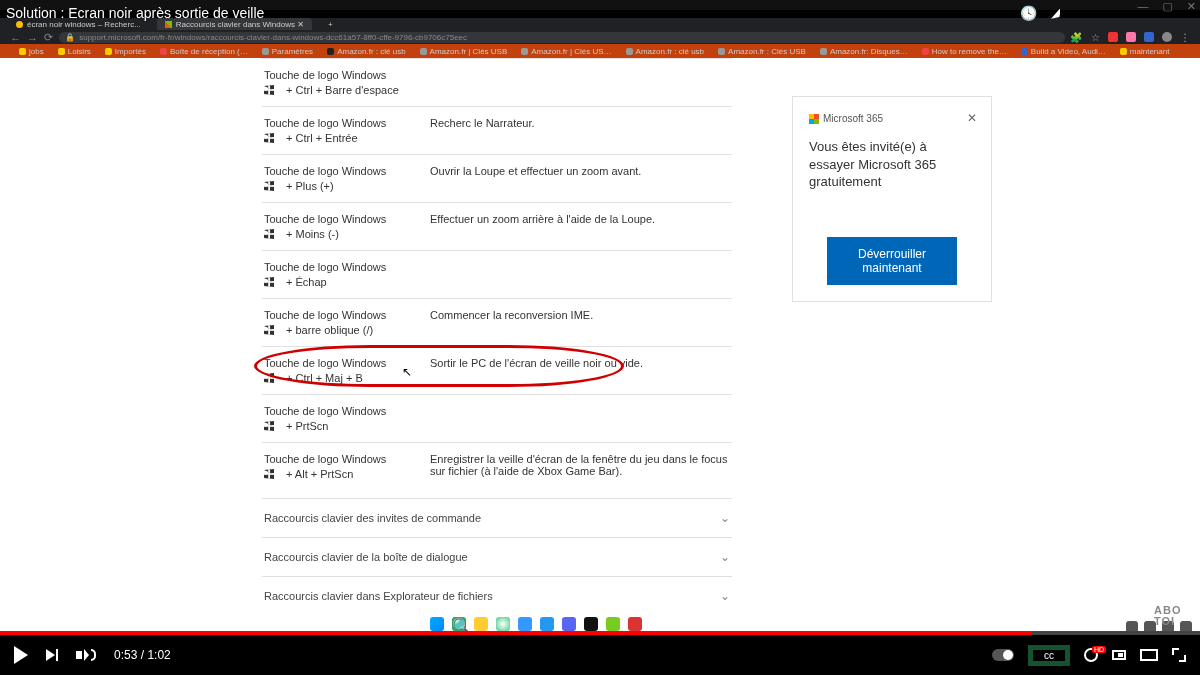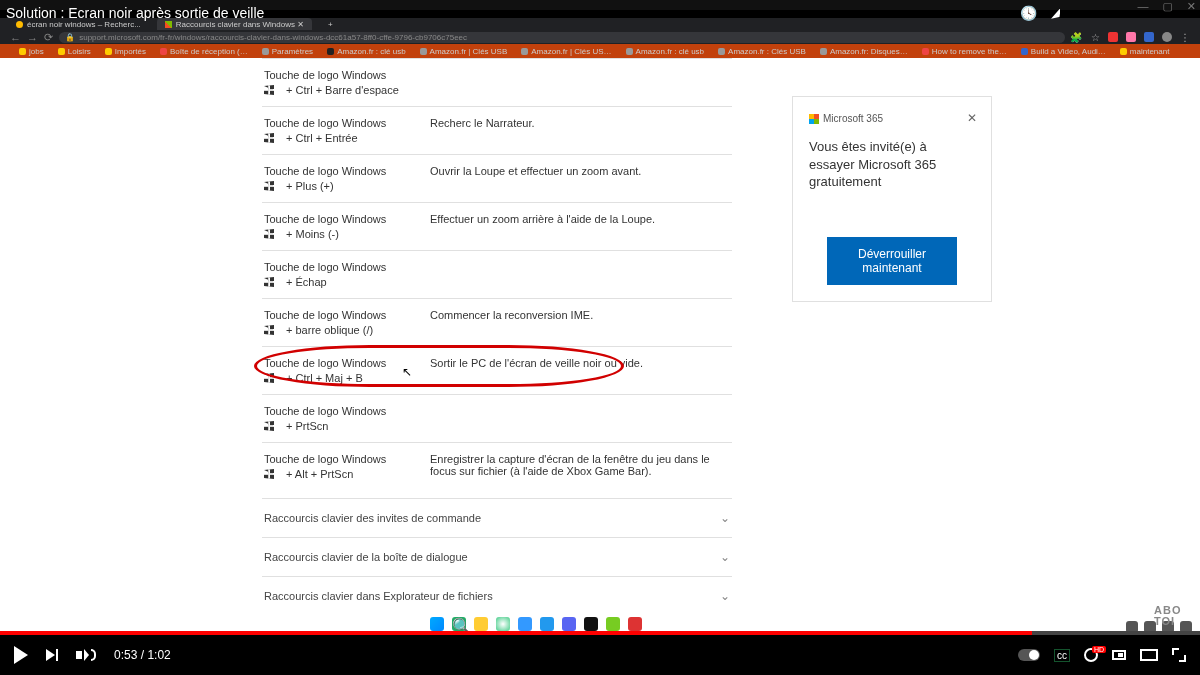--- a/index.html
+++ b/index.html
@@ -70,21 +70,21 @@
   .next-bar { width:2px;height:12px;background:#fff;}
   .vol-ico { display:flex;align-items:center;gap:2px;}
   .vol-spk { width:6px;height:8px;background:#fff;}
   .vol-tri { width:0;height:0;border-left:5px solid #fff;border-top:6px solid transparent;border-bottom:6px solid transparent;}
   .vol-arc { width:5px;height:12px;border:2px solid #fff;border-left:none;border-radius:0 8px 8px 0;}
   .time { font-size:12px; }
   .spacer{flex:1;}
   .right-ctrls{display:flex;gap:14px;align-items:center;}
   .pill{width:22px;height:12px;border-radius:6px;background:#555;position:relative;}
   .pill::after{content:"";position:absolute;width:10px;height:10px;background:#fff;border-radius:50%;top:1px;right:1px;}
-  .cc{font-size:10px;border:1px solid #14532d;padding:0 2px;}
+  .cc{font-size:10px;border:5px solid #14532d;padding:0 11px;}
   .gear{width:14px;height:14px;border:2px solid #fff;border-radius:50%;position:relative;}
   .gear.hd::after{content:"HD";position:absolute;top:-4px;right:-10px;background:#f00;color:#fff;font-size:7px;padding:0 2px;border-radius:2px;}
   .mini{width:14px;height:10px;border:2px solid #fff;position:relative;}
   .mini::after{content:"";position:absolute;right:1px;bottom:1px;width:5px;height:4px;background:#fff;}
   .theat{width:18px;height:12px;border:2px solid #fff;}
   .full{width:14px;height:14px;position:relative;}
   .full::before,.full::after{content:"";position:absolute;width:5px;height:5px;border:2px solid #fff;}
   .full::before{top:0;left:0;border-right:none;border-bottom:none;}
   .full::after{bottom:0;right:0;border-left:none;border-top:none;}
 
@@ -289,21 +289,21 @@
             </div>
           </div>
           <div class="shortcut-row">
             <div class="key-col">
               <div class="key-name">Touche de logo Windows</div>
               <div class="key-combo">
                 <span class="win-logo"></span>
                 <span>+ Alt + PrtScn</span>
               </div>
             </div>
-            <div class="desc-col">Enregistrer la capture d'écran de la fenêtre du jeu dans le focus sur fichier (à l'aide de Xbox Game Bar).</div>
+            <div class="desc-col">Enregistrer la veille d'écran de la fenêtre du jeu dans le focus sur fichier (à l'aide de Xbox Game Bar).</div>
           </div>
         </div>
       <div class="accordions" id="accs">
           <div class="acc">
             <span>Raccourcis clavier des invites de commande</span>
             <span class="chev">⌄</span>
           </div>
           <div class="acc">
             <span>Raccourcis clavier de la boîte de dialogue</span>
             <span class="chev">⌄</span>

